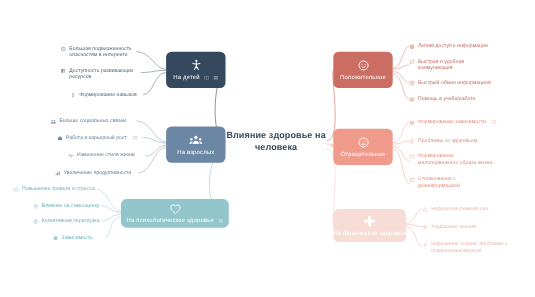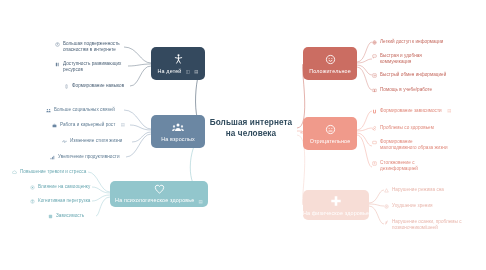--- a/index.html
+++ b/index.html
@@ -95,21 +95,21 @@
       <path d="M357 133 C 366 133, 366 146, 372 146" stroke="#f09a8b" opacity=".6"></path>
       <path d="M357 135 C 366 135, 366 167, 372 167" stroke="#f09a8b" opacity=".6"></path>
 
       <path d="M369 203 C 378 203, 378 190, 384 190" stroke="#eec4ba" opacity=".9"></path>
       <path d="M369 204 C 378 204, 378 206, 384 206" stroke="#eec4ba" opacity=".9"></path>
       <path d="M369 206 C 378 206, 378 224, 384 224" stroke="#eec4ba" opacity=".9"></path>
     </g>
   </svg>
 
   <div class="center-node">
-    <span>Большая интернета на человека</span>
+    <span>Влияние здоровье на человека</span>
   </div>
 
   <div class="branch b-children">
     <span class="bicon">
       <svg width="11" height="12" viewBox="0 0 24 24" fill="none" stroke="#fff" stroke-width="2" stroke-linecap="round">
         <circle cx="12" cy="4" r="2.2" fill="#fff" stroke="none"></circle>
         <path d="M12 7 v7 M12 14 l-4 7 M12 14 l4 7 M5 9 l7 1.5 7-1.5"></path>
       </svg>
     </span>
     <span class="blabel">

